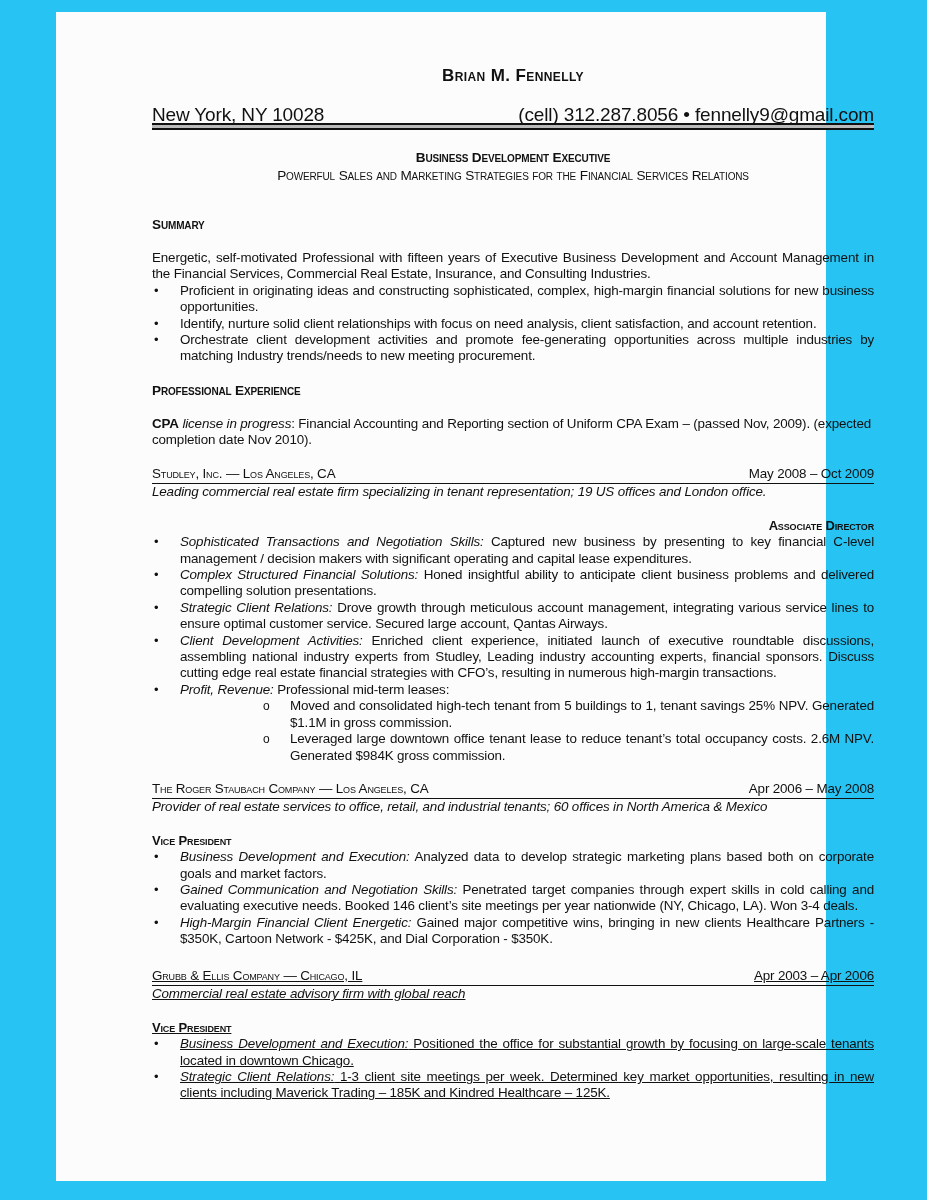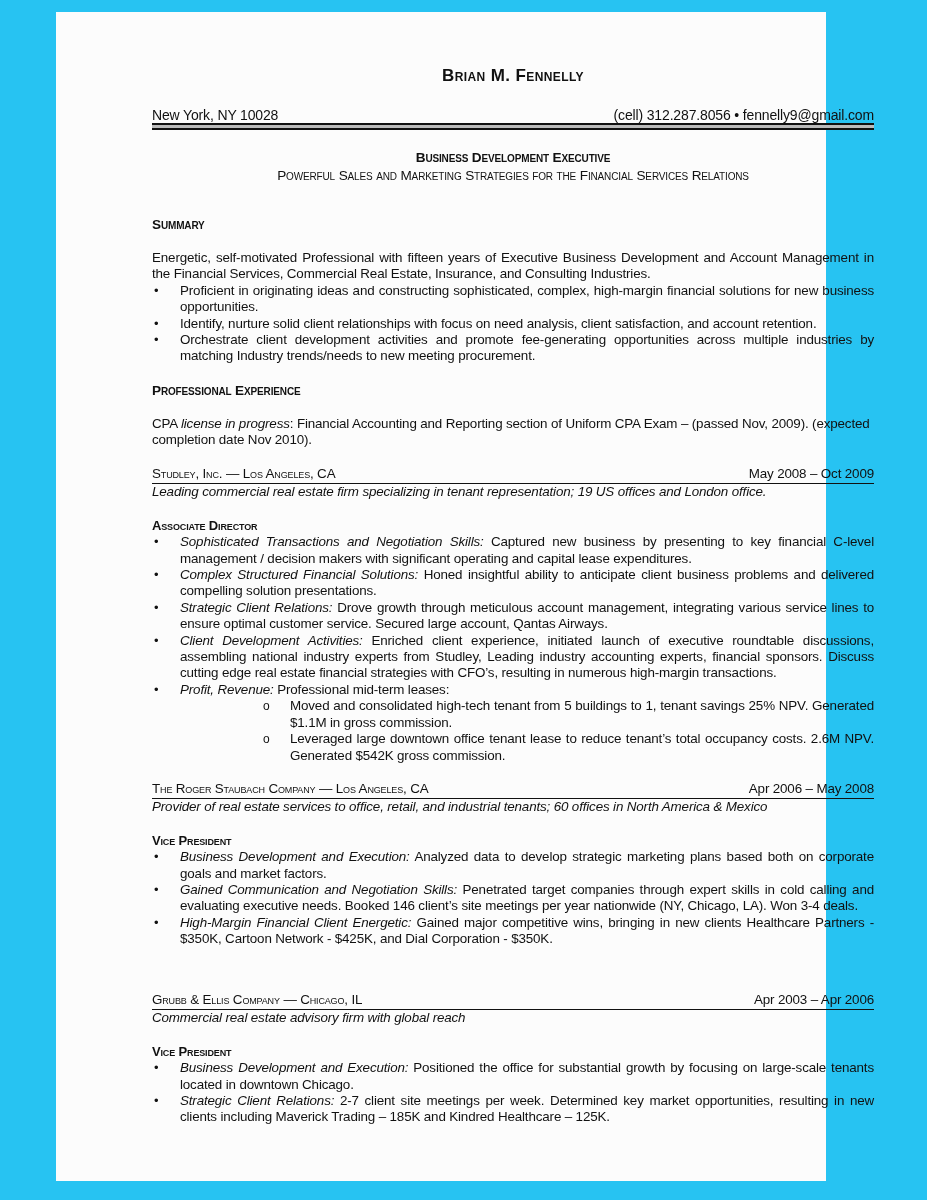--- a/index.html
+++ b/index.html
@@ -27,21 +27,21 @@
     letter-spacing: -0.15px;
   }
   .name {
     position: absolute; top: 56px; left: 0; width: 722px;
     text-align: center; font-weight: bold; font-size: 17px;
     font-variant: small-caps; letter-spacing: 0.4px;
   }
   .contact-row {
     position: absolute; top: 95px; left: 0; width: 722px;
     display: flex; justify-content: space-between;
-    font-size: 14px;
+    font-size: 19px;
   }
   .double-rule {
     position: absolute; top: 111px; left: 0; width: 722px;
     height: 3px; border-top: 2px solid #111; border-bottom: 2px solid #111;
     background: #bbb;
   }
   .headline {
     position: absolute; top: 138px; left: 0; width: 722px; text-align: center;
   }
   .headline .t1 { font-weight: bold; font-variant: small-caps; font-size: 13.6px; }
@@ -56,21 +56,21 @@
   ul.sub > li { position: relative; padding-left: 138px; text-align: justify; }
   ul.sub > li::before { content: "o"; position: absolute; left: 111px; top: 0; font-size: 12px; }
   .job-head {
     display: flex; justify-content: space-between;
     border-bottom: 1.5px solid #111; padding-bottom: 1px;
   }
   .company { font-variant: small-caps; }
   .tagline { font-style: italic; }
   .role { font-weight: bold; font-variant: small-caps; font-size: 13px; }
   em { font-style: italic; }
-  b { font-weight: normal; }
+  b { font-weight: bold; }
 </style>
 </head>
 <body>
 
 <div class="page">
   <div class="content">
 
     <div class="name">Brian M. Fennelly</div>
 
     <div class="contact-row">
@@ -102,55 +102,55 @@
         <em>license in progress</em><span>: Financial Accounting and Reporting section of Uniform CPA Exam – (passed Nov, 2009). (expected completion date Nov 2010).</span>
       </p>
     </div>
 
     <div class="block" style="top:454px;">
       <div class="job-head">
         <span class="company">Studley, Inc. — Los Angeles, CA</span>
         <span>May 2008 – Oct 2009</span>
       </div>
       <div class="tagline">Leading commercial real estate firm specializing in tenant representation; 19 US offices and London office.</div>
-      <div class="role" style="margin-top:17px;">Associate Director</div>
+      <div class="role" style="margin-top:17px;text-align:right;">Associate Director</div>
       <ul class="bul">
         <li><em>Sophisticated Transactions and Negotiation Skills:</em><span> Captured new business by presenting to key financial C-level management / decision makers with significant operating and capital lease expenditures.</span></li>
         <li><em>Complex Structured Financial Solutions:</em><span> Honed insightful ability to anticipate client business problems and delivered compelling solution presentations.</span></li>
         <li><em>Strategic Client Relations:</em><span> Drove growth through meticulous account management, integrating various service lines to ensure optimal customer service. Secured large account, Qantas Airways.</span></li>
         <li><em>Client Development Activities:</em><span> Enriched client experience, initiated launch of executive roundtable discussions, assembling national industry experts from Studley, Leading industry accounting experts, financial sponsors. Discuss cutting edge real estate financial strategies with CFO’s, resulting in numerous high-margin transactions.</span></li>
         <li><em>Profit, Revenue:</em><span> Professional mid-term leases:</span></li>
       </ul>
       <ul class="sub">
         <li>Moved and consolidated high-tech tenant from 5 buildings to 1, tenant savings 25% NPV. Generated $1.1M in gross commission.</li>
-        <li>Leveraged large downtown office tenant lease to reduce tenant’s total occupancy costs. 2.6M NPV. Generated $542K gross commission.</li>
+        <li>Leveraged large downtown office tenant lease to reduce tenant’s total occupancy costs. 2.6M NPV. Generated $984K gross commission.</li>
       </ul>
     </div>
 
     <div class="block" style="top:769px;">
       <div class="job-head">
         <span class="company">The Roger Staubach Company — Los Angeles, CA</span>
         <span>Apr 2006 – May 2008</span>
       </div>
       <div class="tagline">Provider of real estate services to office, retail, and industrial tenants; 60 offices in North America &amp; Mexico</div>
       <div class="role" style="margin-top:17px;">Vice President</div>
       <ul class="bul">
         <li><em>Business Development and Execution:</em><span> Analyzed data to develop strategic marketing plans based both on corporate goals and market factors.</span></li>
         <li><em>Gained Communication and Negotiation Skills:</em><span> Penetrated target companies through expert skills in cold calling and evaluating executive needs.  Booked 146 client’s site meetings per year nationwide (NY, Chicago, LA).  Won 3-4 deals.</span></li>
         <li><em>High-Margin Financial Client Energetic:</em><span> Gained major competitive wins, bringing in new clients Healthcare Partners - $350K, Cartoon Network - $425K, and Dial Corporation - $350K.</span></li>
       </ul>
     </div>
 
-    <div class="block" style="top:980px;">
+    <div class="block" style="top:956px;text-decoration:underline;">
       <div class="job-head">
         <span class="company">Grubb &amp; Ellis Company — Chicago, IL</span>
         <span>Apr 2003 – Apr 2006</span>
       </div>
       <div class="tagline">Commercial real estate advisory firm with global reach</div>
       <div class="role" style="margin-top:17px;">Vice President</div>
       <ul class="bul">
         <li><em>Business Development and Execution:</em><span> Positioned the office for substantial growth by focusing on large-scale tenants located in downtown Chicago.</span></li>
-        <li><em>Strategic Client Relations:</em><span> 2-7 client site meetings per week. Determined key market opportunities, resulting in new clients including Maverick Trading – 185K and Kindred Healthcare – 125K.</span></li>
+        <li><em>Strategic Client Relations:</em><span> 1-3 client site meetings per week. Determined key market opportunities, resulting in new clients including Maverick Trading – 185K and Kindred Healthcare – 125K.</span></li>
       </ul>
     </div>
 
   </div>
 </div>
 
 </body></html>

